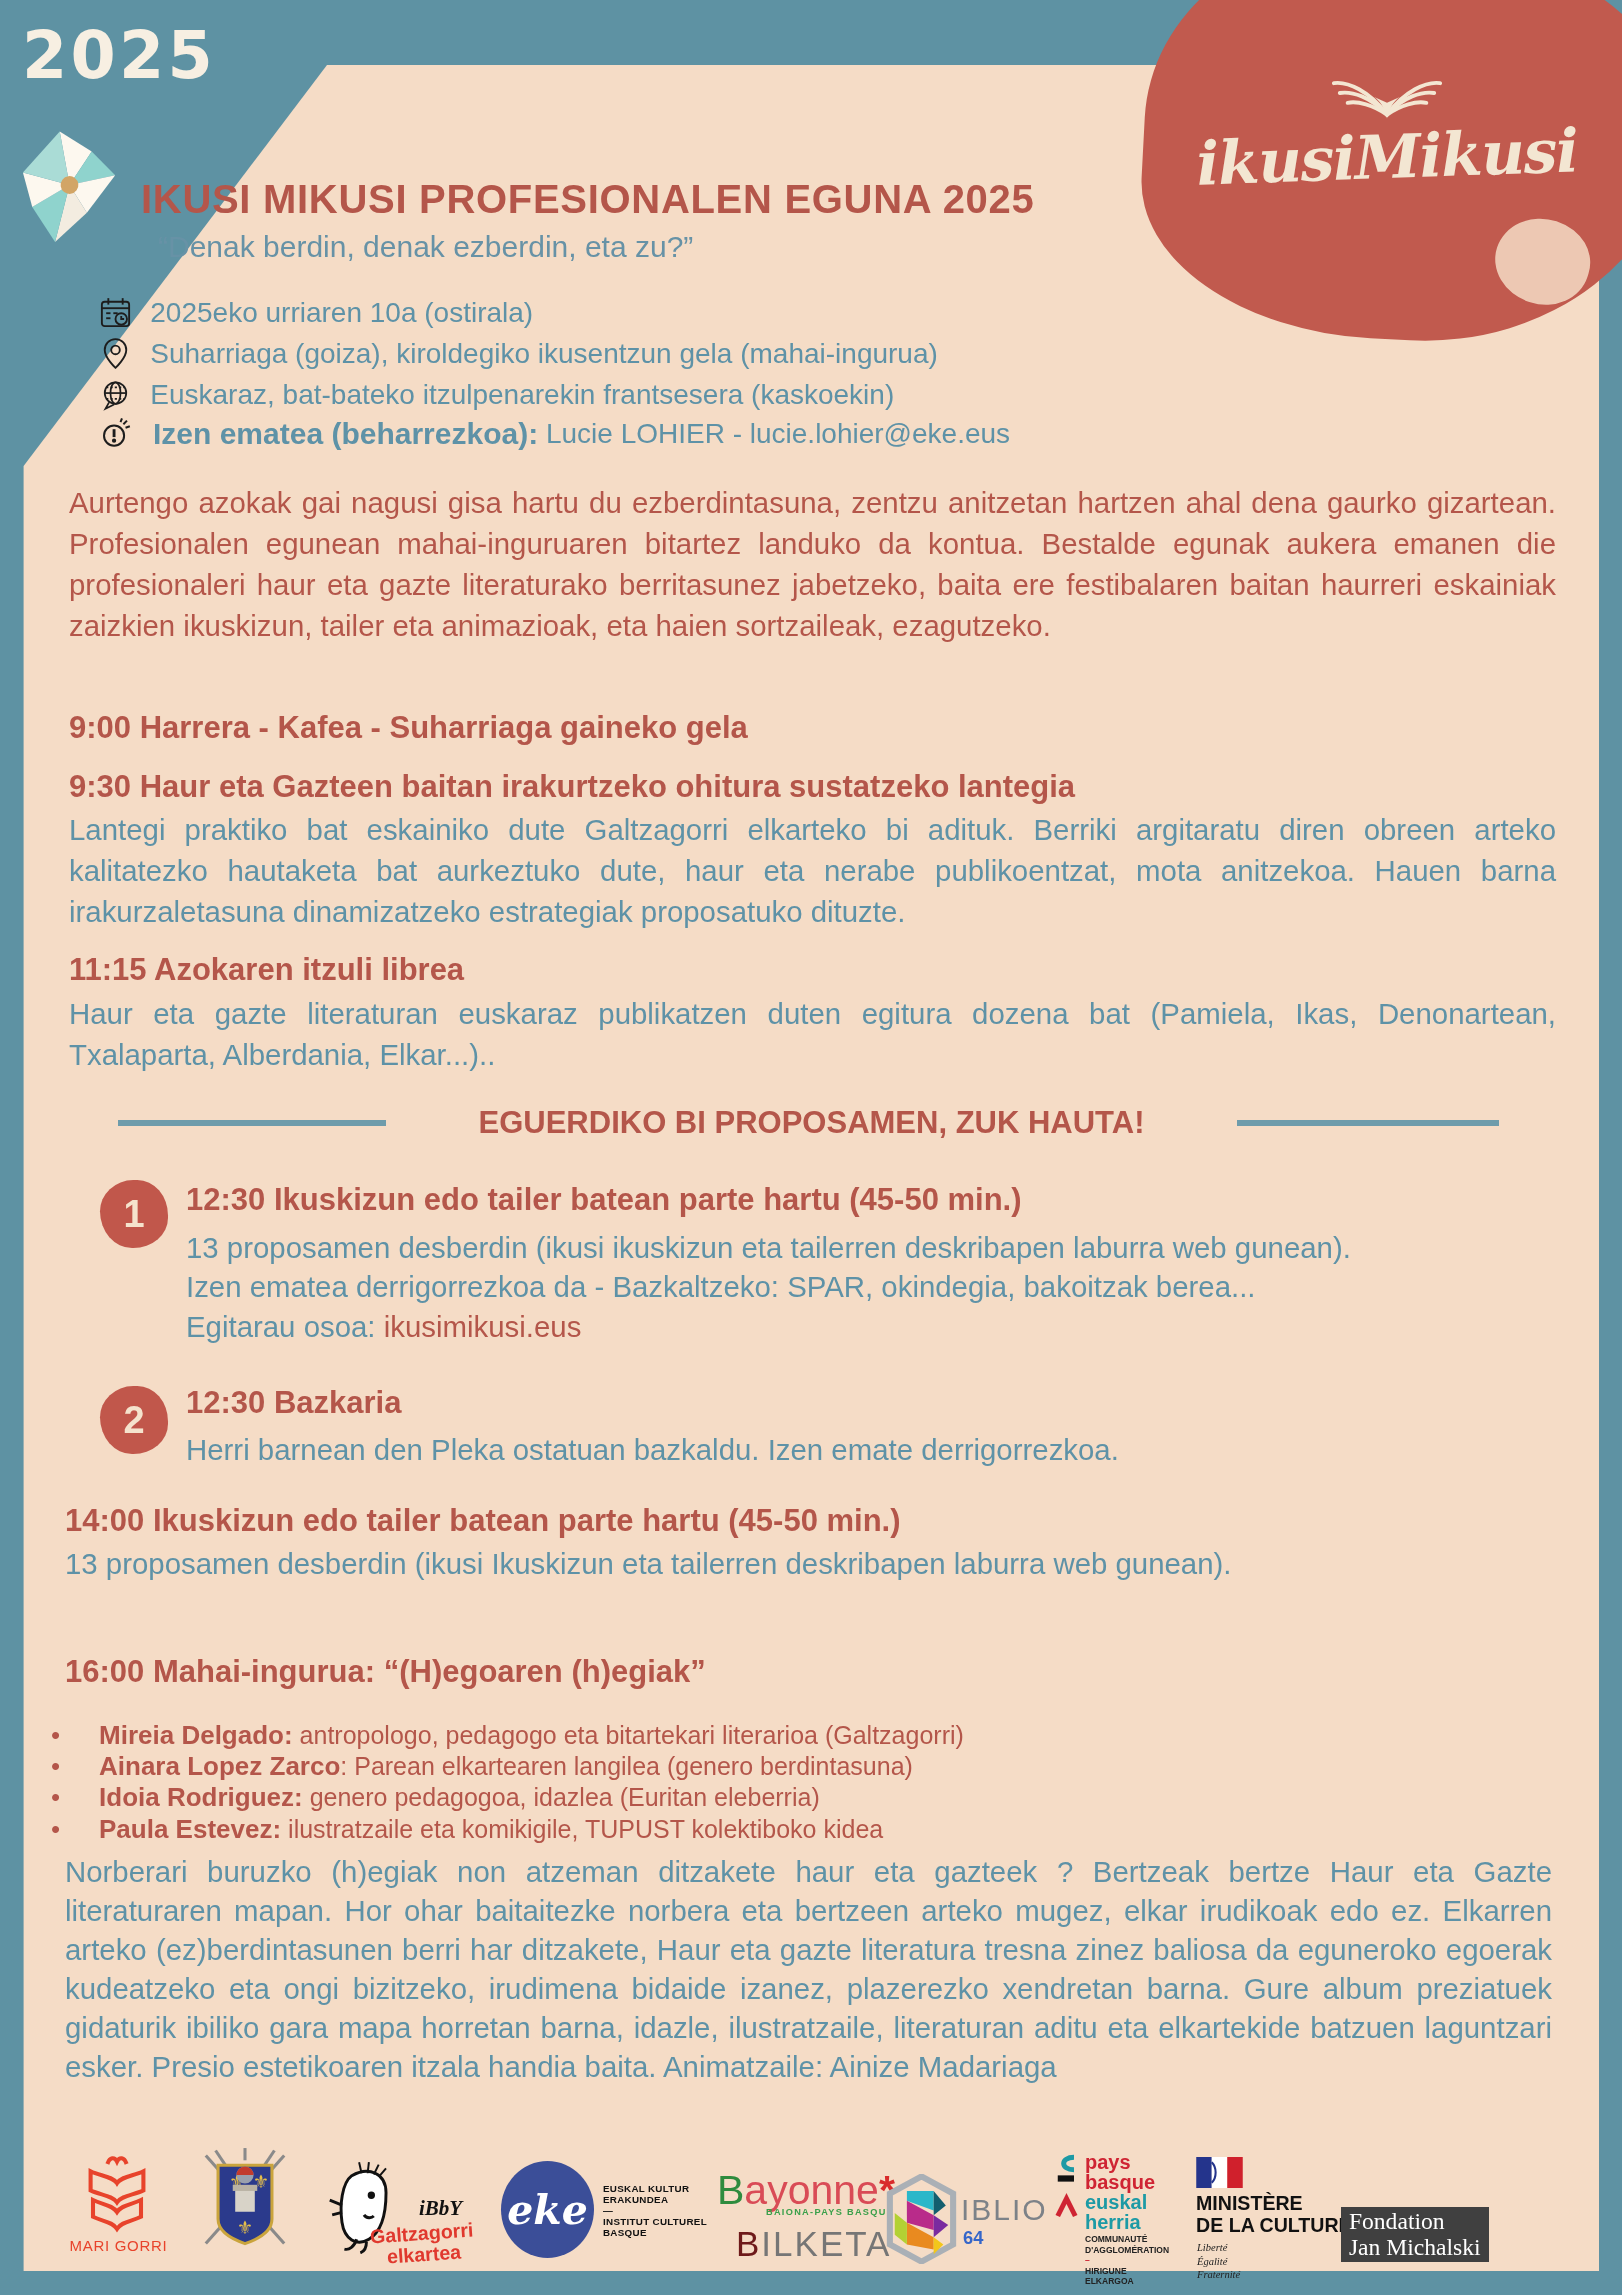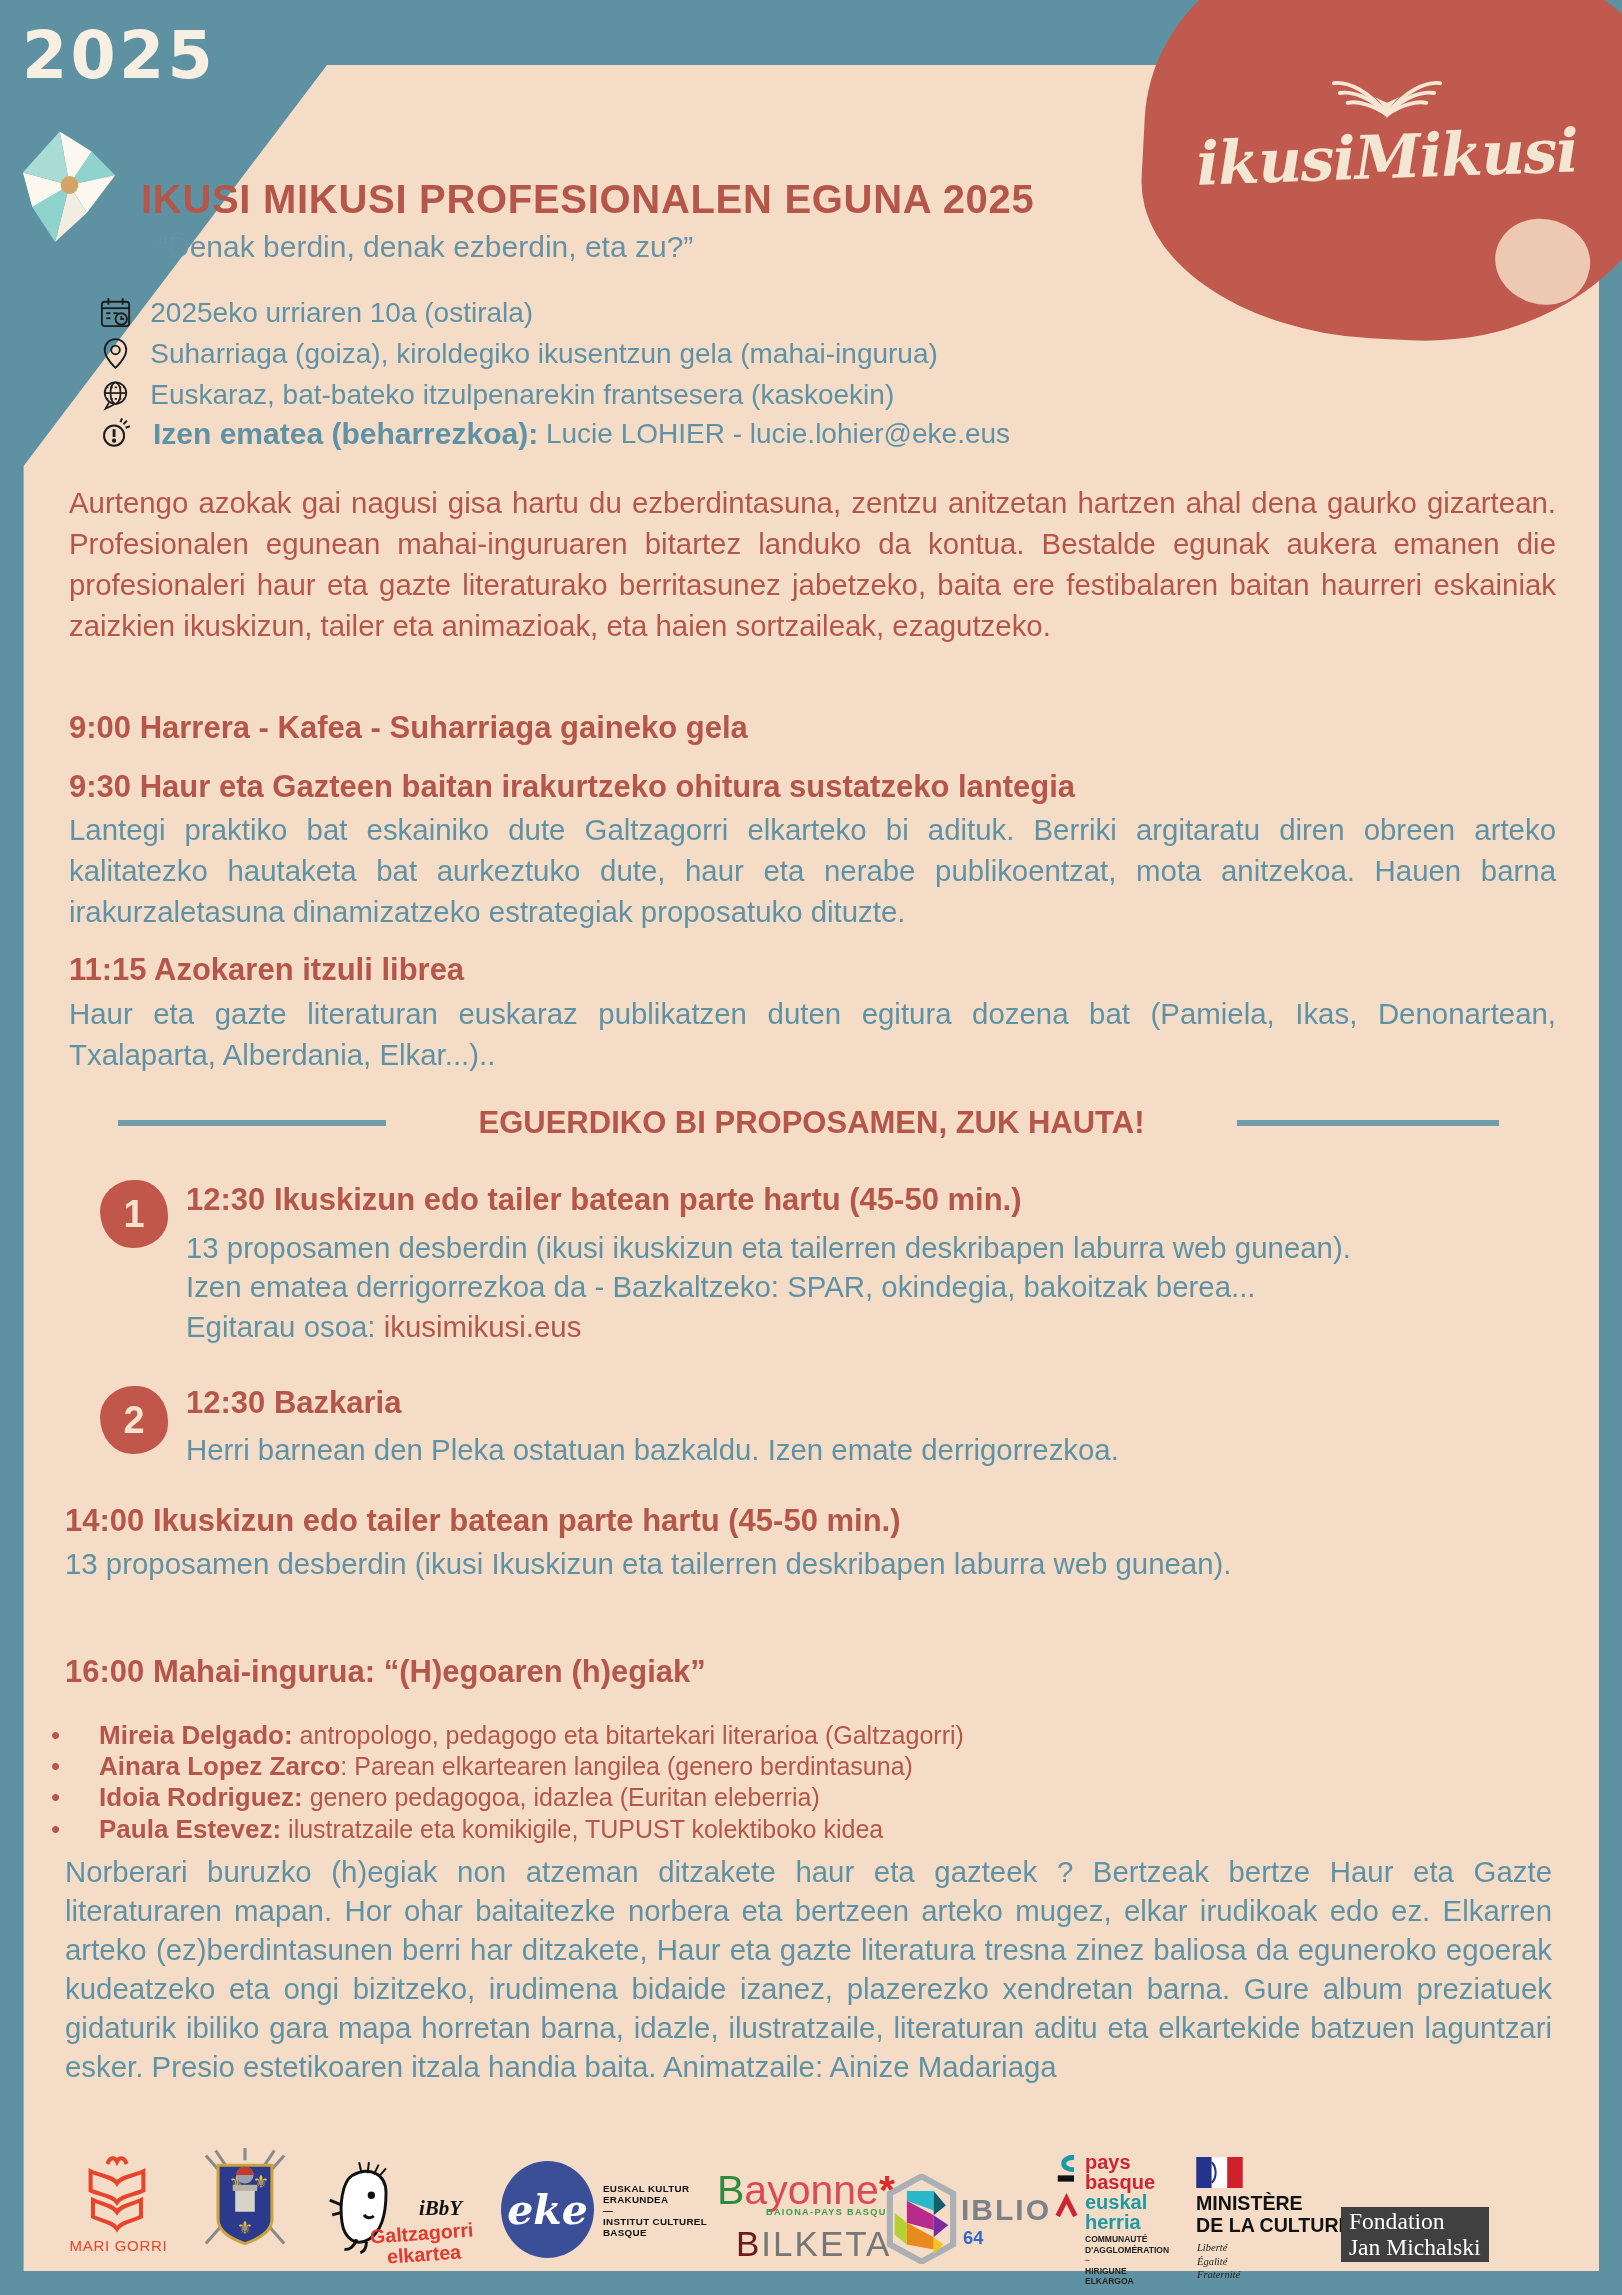--- a/index.html
+++ b/index.html
@@ -266,21 +266,21 @@
       <path d="M30 2 L56 16 L56 58 L30 72 L4 58 L4 16 Z" fill="none" stroke="#aab0b6" stroke-width="5"></path>
       <polygon points="18,14 40,14 40,30 18,22" fill="#2ab7c9"></polygon>
       <polygon points="40,14 50,26 40,34 40,14" fill="#135e6e"></polygon>
       <polygon points="18,22 40,34 40,46 18,40" fill="#b92b8a"></polygon>
       <polygon points="40,34 52,42 40,52" fill="#7a2ba0"></polygon>
       <polygon points="18,40 40,52 40,62 18,58" fill="#e98a1f"></polygon>
       <polygon points="18,40 18,58 8,50 8,32" fill="#b3d133"></polygon>
       <polygon points="40,52 48,58 40,66" fill="#f2c71b"></polygon>
     </svg>
   </div>
-  <div class="abs z" style="left:961px;top:2193px;font-size:30px;font-weight:700;letter-spacing:2px;color:#7d8288;">IBLIO</div>
+  <div class="abs z" style="left:961px;top:2193px;font-size:30px;font-weight:400;letter-spacing:2px;color:#7d8288;">IBLIO</div>
   <div class="abs z" style="left:963px;top:2227px;font-size:18.3px;font-weight:bold;color:#3566c9;">64</div>
 
   <div class="abs z" style="left:1054px;top:2153px;">
     <svg width="25" height="71" viewBox="0 0 20 56" fill="none">
       <path d="M16 3 C5 3 5 13 16 13" stroke="#1d9aa5" stroke-width="4"></path>
       <line x1="3" y1="20" x2="16" y2="20" stroke="#111" stroke-width="5"></line>
       <path d="M3 50 L10 36 L17 50" stroke="#cf2433" stroke-width="4"></path>
     </svg>
   </div>
   <div class="abs z" style="left:1085px;top:2152px;line-height:20px;font-weight:bold;font-size:20px;">

